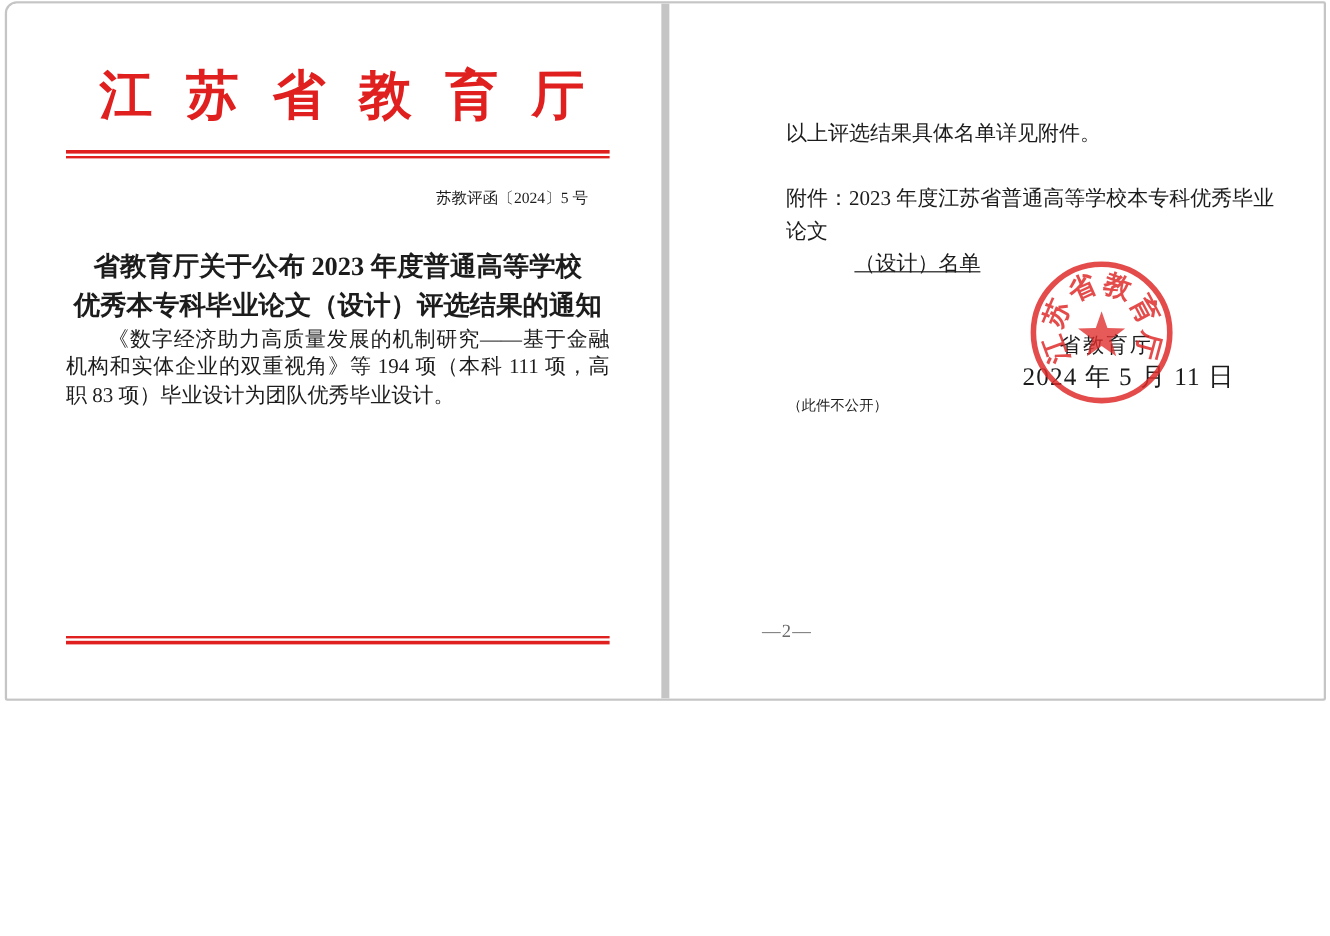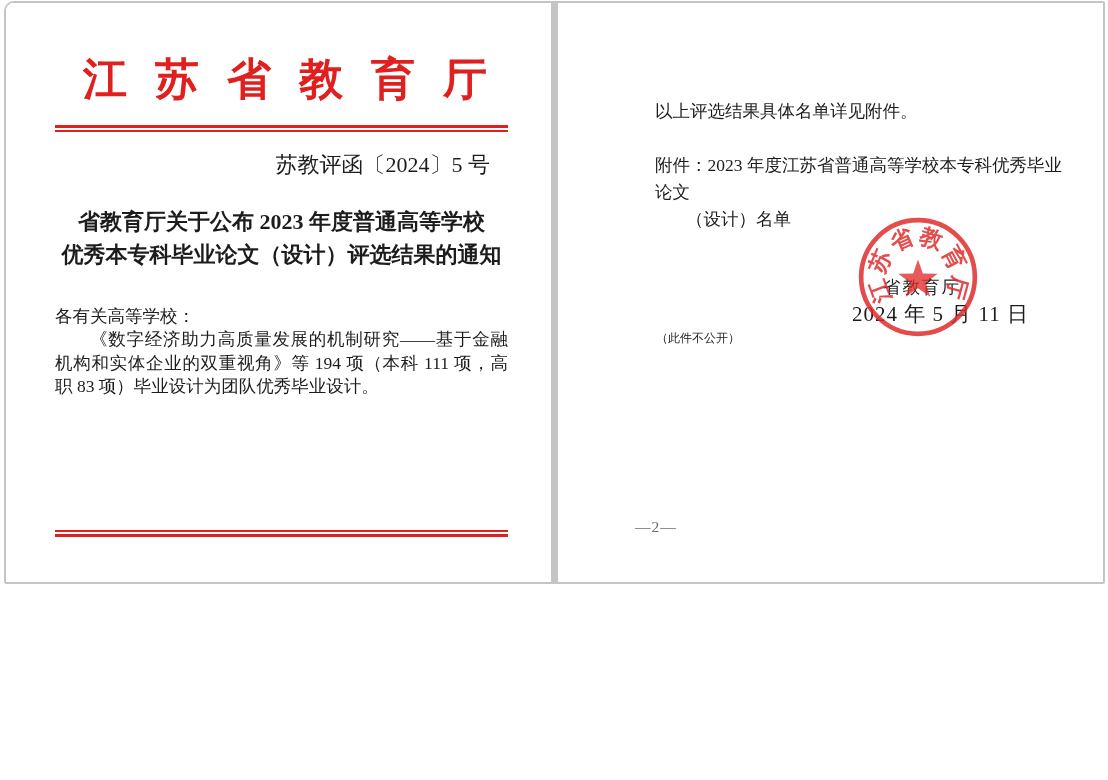--- a/index.html
+++ b/index.html
@@ -20,34 +20,34 @@
 
   
   .agency-header {
     font-size:44px; font-weight:bold; color:#e01f1f; text-align:center;
     letter-spacing:28px; text-indent:28px; white-space:nowrap; line-height:50px;
   }
   .red-rule-top { margin-top:20px; }
   .red-rule-top .thick { height:3px;   background:#e01f1f; }
   .red-rule-top .thin  { height:1.5px; background:#e01f1f; margin-top:2px; }
   .doc-number { margin-top:21px; text-align:right; padding-right:18px;
-                font-size:22px; line-height:24px; }
+                font-size:13px; line-height:24px; }
   .doc-title  { margin-top:28px; text-align:center; font-size:22px;
                 font-weight:bold; line-height:33px; }
   .salutation { margin-top:34px; font-size:17.5px; line-height:23.5px; }
   .body-para  { margin:0; text-indent:2em; font-size:17.5px; line-height:23.5px;
                 text-align:justify; }
   .red-rule-bottom { position:absolute; left:49px; right:43px; bottom:45px; }
   .red-rule-bottom .thin  { height:1.5px; background:#e01f1f; }
   .red-rule-bottom .thick { height:3.5px; background:#e01f1f; margin-top:2px; }
 
   
   .intro { margin:0; text-indent:2em; font-size:17.5px; line-height:23.5px; }
   .attachment { margin:28px 0 0 35px; font-size:17.5px; line-height:27px; }
-  .attachment .line2 { display:block; margin-left:31px; }
+  .attachment .line2 { display:block; margin-left:57px;text-decoration:underline; }
   .signer { position:absolute; left:325px; top:272px; font-size:17.5px;
             letter-spacing:2px; z-index:1; }
   .date   { position:absolute; left:294px; top:297px; font-size:21px;
             letter-spacing:1px; z-index:1; }
   .confidential { position:absolute; left:98px; top:327px; font-size:12px; }
   .page-num { position:absolute; left:77px; bottom:46px; font-size:15.5px;
               color:#6a6a6a; letter-spacing:1px; }
   .seal { position:absolute; left:298px; top:212px; width:124px; height:124px;
           z-index:2; opacity:0.84; }
 </style>
@@ -65,21 +65,20 @@
         <div class="thin"></div>
       </div>
 
       <div class="doc-number">苏教评函〔2024〕5 号</div>
 
       <div class="doc-title">
         <div>省教育厅关于公布 2023 年度普通高等学校</div>
         <div>优秀本专科毕业论文（设计）评选结果的通知</div>
       </div>
 
-      <div class="salutation">各有关高等学校：</div>
 
       <p class="body-para">《数字经济助力高质量发展的机制研究——基于金融机构和实体企业的双重视角》等 194 项（本科 111 项，高职 83 项）毕业设计为团队优秀毕业设计。</p>
 
       <div class="red-rule-bottom">
         <div class="thin"></div>
         <div class="thick"></div>
       </div>
     </div>
 
     <div class="gutter"></div>

